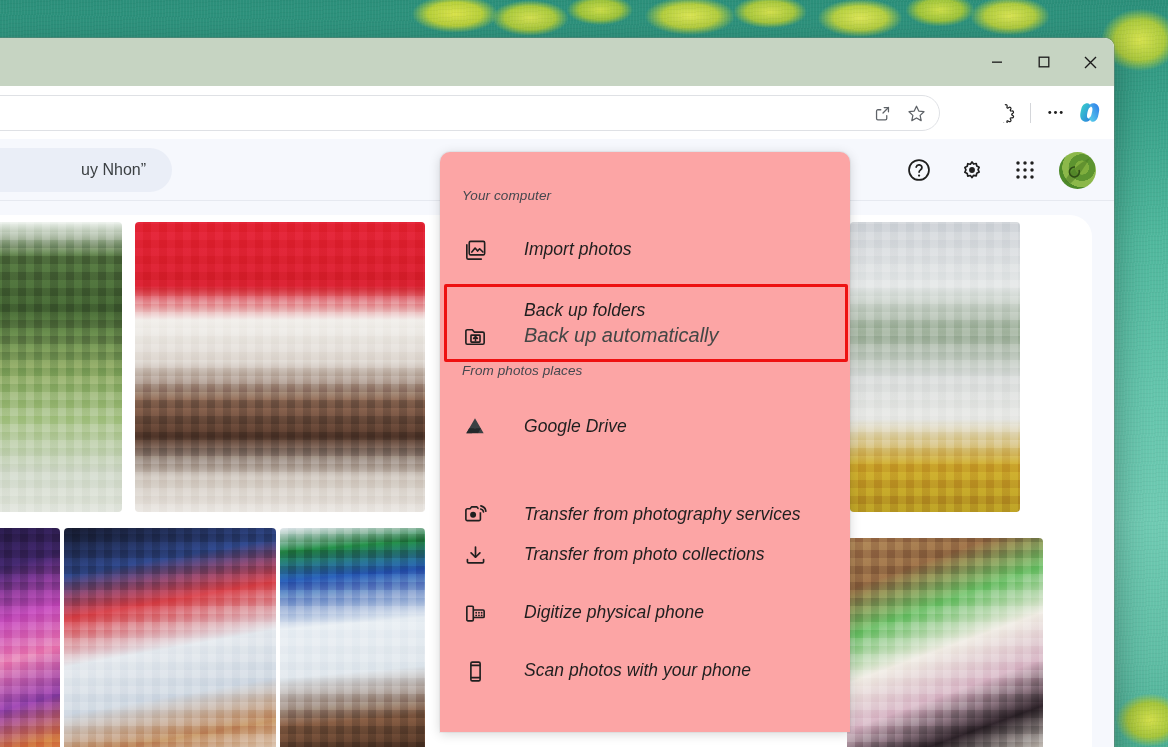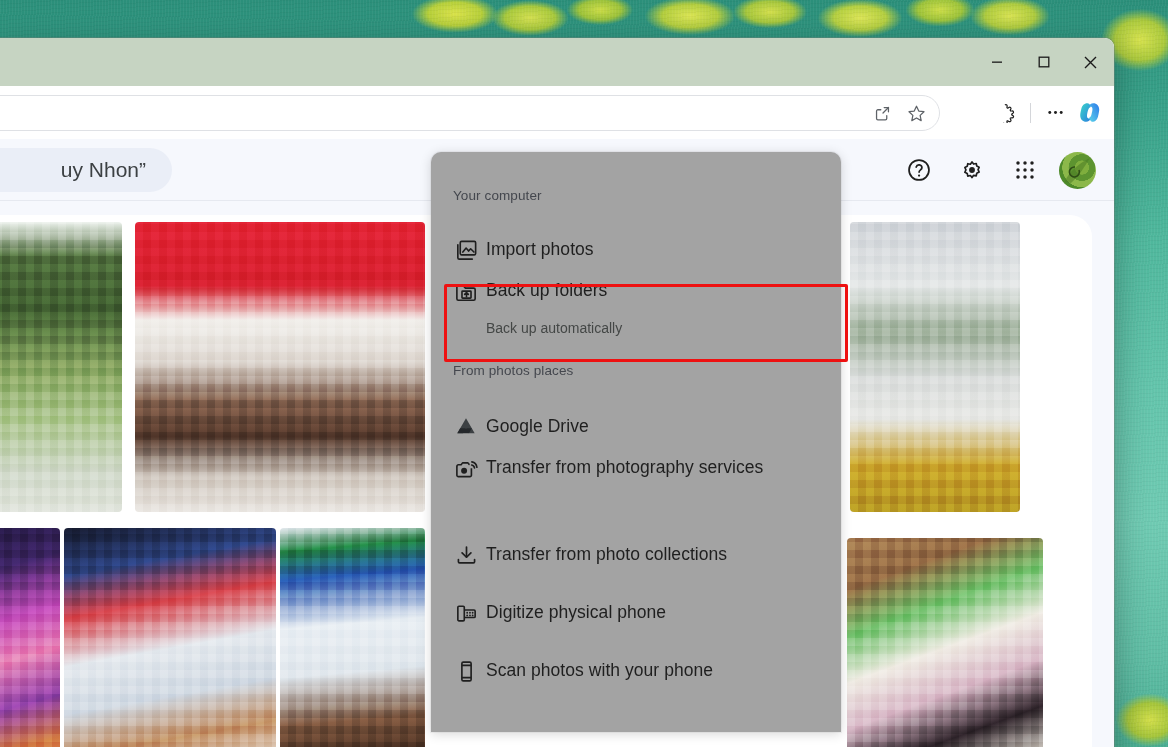--- a/index.html
+++ b/index.html
@@ -106,21 +106,21 @@
   #gp-search {
     position: absolute;
     left: -560px; top: 9px;
     width: 740px; height: 44px;
     background: #eaeef7;
     border-radius: 22px;
     display: flex; align-items: center;
     padding: 0 26px;
   }
   #gp-search-text {
-    font-size: 21px; color: #3c4043;
+    font-size: 16px; color: #3c4043;
     white-space: nowrap; overflow: hidden;
     margin-left: auto;
   }
   #gp-header-right {
     position: absolute; right: 18px; top: 0; height: 62px;
     display: flex; align-items: center; gap: 15px;
   }
   .hdr-ico {
     width: 38px; height: 38px; border-radius: 50%;
     display: flex; align-items: center; justify-content: center;
@@ -160,53 +160,54 @@
     position: absolute; inset: 0;
     background-image:
       repeating-linear-gradient(90deg, rgba(255,255,255,.10) 0 8px, rgba(0,0,0,.07) 8px 16px),
       repeating-linear-gradient(0deg, rgba(255,255,255,.10) 0 8px, rgba(0,0,0,.07) 8px 16px);
     mix-blend-mode: overlay;
   }
 
   
   #menu {
     position: absolute;
-    left: 431px; top: 152px;
+    left: 440px; top: 152px;
     width: 410px; height: 580px;
-    background: #a3a3a3;
+    background: #fca5a5;
     border-radius: 10px 10px 0 0;
     box-shadow: 0 2px 12px rgba(0,0,0,.16), 0 0 0 1px rgba(0,0,0,.04);
     z-index: 50;
     overflow: hidden;
+    font-style: italic;
   }
   .menu-section-label {
     font-size: 13.5px;
     color: #44474e;
     padding: 36px 0 0 22px;
     letter-spacing: .1px;
   }
   .menu-item {
     display: flex; align-items: center;
-    gap: 7px;
+    gap: 36px;
     padding: 0 22px;
     height: 58px;
     cursor: pointer;
   }
-  .menu-item.two-line { height: 70px; align-items: flex-start; }
+  .menu-item.two-line { height: 70px; align-items: flex-end; }
   .mi-icon {
     width: 26px; min-width: 26px; height: 26px;
     display: flex; align-items: center; justify-content: center;
   }
   .mi-text { display: flex; flex-direction: column; justify-content: center; }
   .mi-title {
     font-size: 17.5px; color: #1f1f1f; line-height: 1.32;
     letter-spacing: .05px;
   }
   .mi-sub {
-    font-size: 14px; color: #444746; line-height: 1.35; margin-top: 17px;
+    font-size: 20px; color: #444746; line-height: 1.35; margin-top: 0;
   }
   .mi-title.wrap { max-width: 280px; }
 
   
   #highlight {
     position: absolute;
     left: 444px; top: 284px;
     width: 404px; height: 78px;
     border: 3px solid #ee1111;
     border-radius: 2px;

